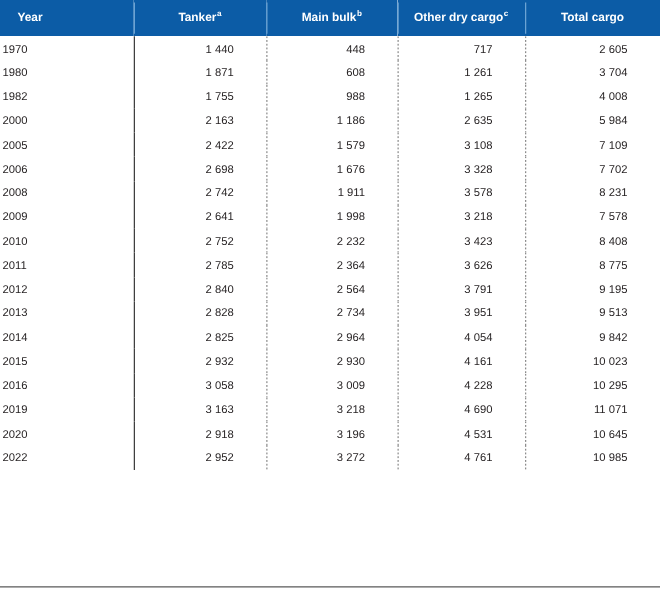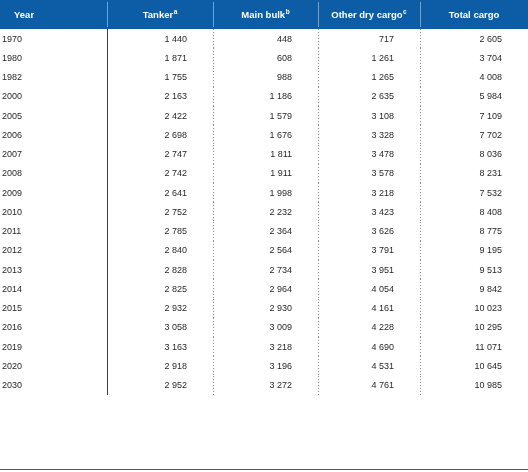--- a/index.html
+++ b/index.html
@@ -193,39 +193,32 @@
           <td class="col-num rule-dotted">7 109</td>
         </tr>
         <tr>
           <td class="col-year">2006</td>
           <td class="col-num rule-solid">2 698</td>
           <td class="col-num rule-dotted">1 676</td>
           <td class="col-num rule-dotted">3 328</td>
           <td class="col-num rule-dotted">7 702</td>
         </tr>
         <tr>
-          <td class="col-year">2007</td>
-          <td class="col-num rule-solid">2 747</td>
-          <td class="col-num rule-dotted">1 811</td>
-          <td class="col-num rule-dotted">3 478</td>
-          <td class="col-num rule-dotted">8 036</td>
-        </tr>
-        <tr>
           <td class="col-year">2008</td>
           <td class="col-num rule-solid">2 742</td>
           <td class="col-num rule-dotted">1 911</td>
           <td class="col-num rule-dotted">3 578</td>
           <td class="col-num rule-dotted">8 231</td>
         </tr>
         <tr>
           <td class="col-year">2009</td>
           <td class="col-num rule-solid">2 641</td>
           <td class="col-num rule-dotted">1 998</td>
           <td class="col-num rule-dotted">3 218</td>
-          <td class="col-num rule-dotted">7 532</td>
+          <td class="col-num rule-dotted">7 578</td>
         </tr>
         <tr>
           <td class="col-year">2010</td>
           <td class="col-num rule-solid">2 752</td>
           <td class="col-num rule-dotted">2 232</td>
           <td class="col-num rule-dotted">3 423</td>
           <td class="col-num rule-dotted">8 408</td>
         </tr>
         <tr>
           <td class="col-year">2011</td>
@@ -277,21 +270,21 @@
           <td class="col-num rule-dotted">11 071</td>
         </tr>
         <tr>
           <td class="col-year">2020</td>
           <td class="col-num rule-solid">2 918</td>
           <td class="col-num rule-dotted">3 196</td>
           <td class="col-num rule-dotted">4 531</td>
           <td class="col-num rule-dotted">10 645</td>
         </tr>
         <tr>
-          <td class="col-year">2030</td>
+          <td class="col-year">2022</td>
           <td class="col-num rule-solid">2 952</td>
           <td class="col-num rule-dotted">3 272</td>
           <td class="col-num rule-dotted">4 761</td>
           <td class="col-num rule-dotted">10 985</td>
         </tr>
       </tbody>
   </table>
 
   <div class="bottom-rule"></div>
 </div>

